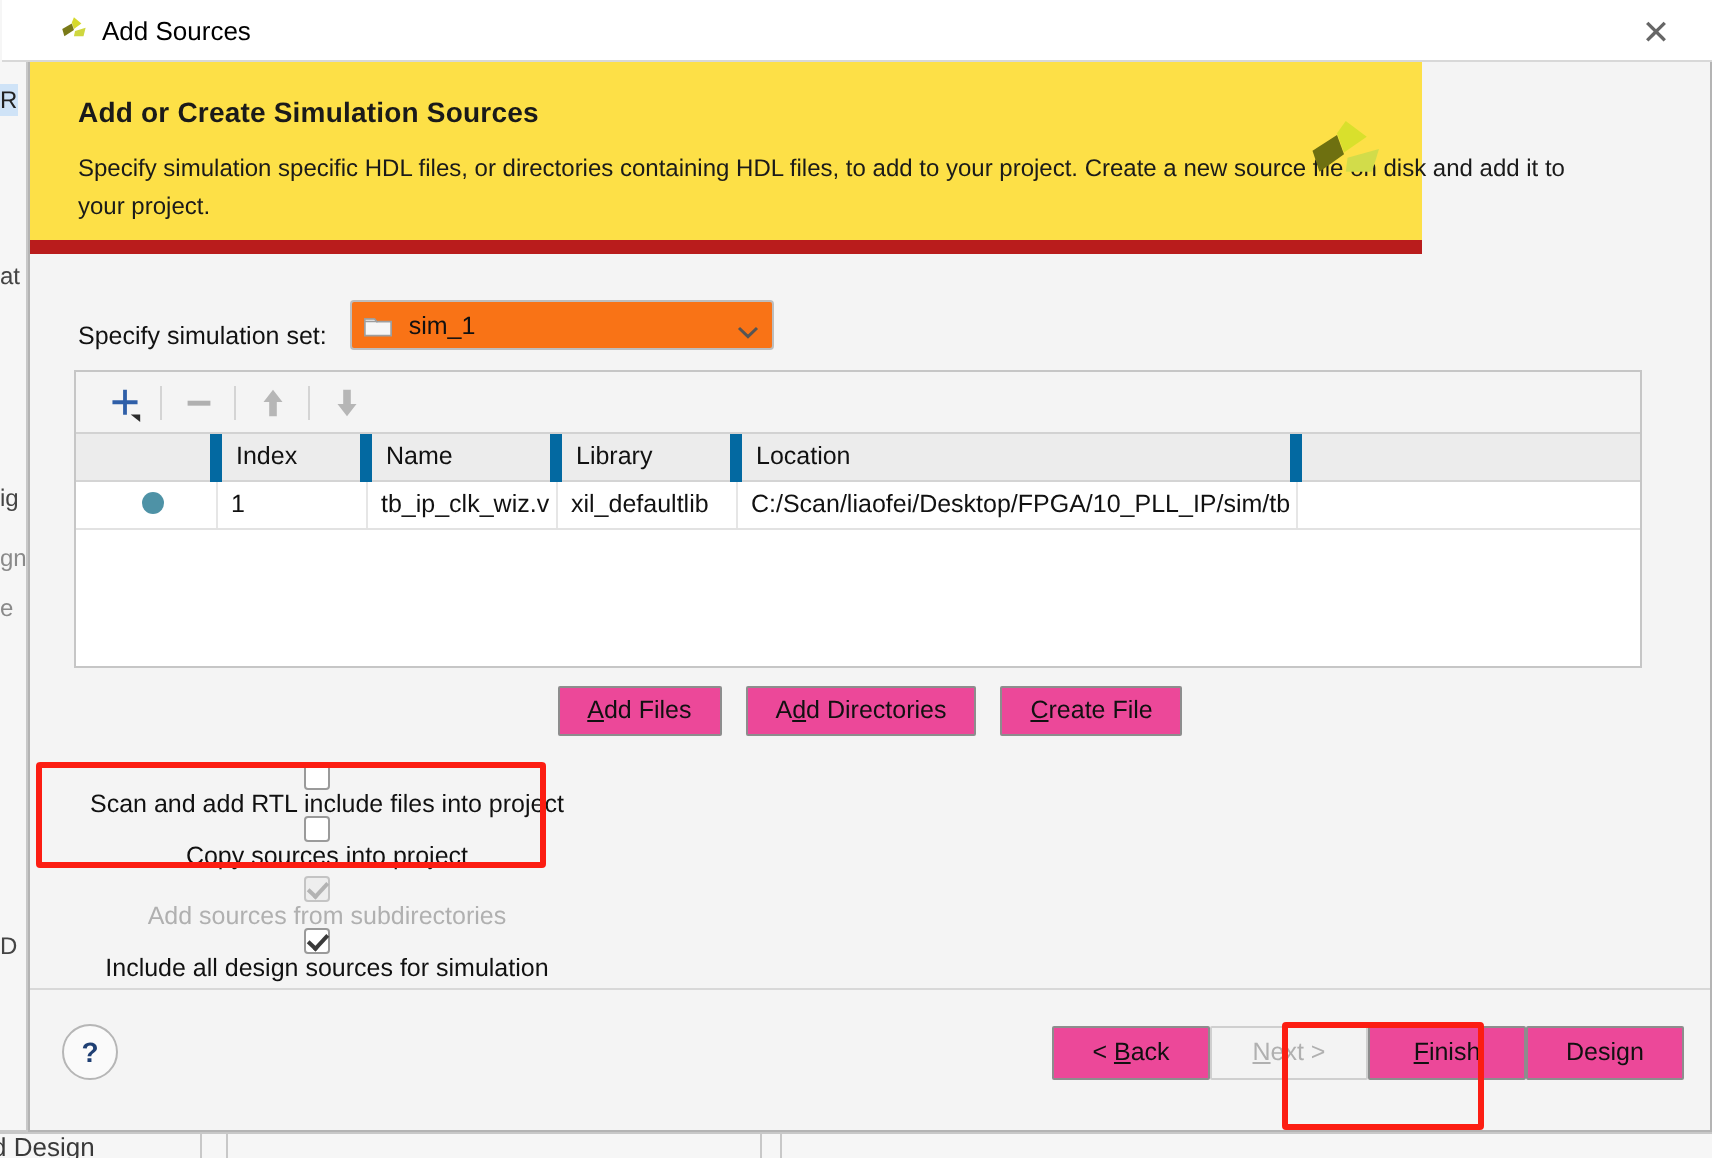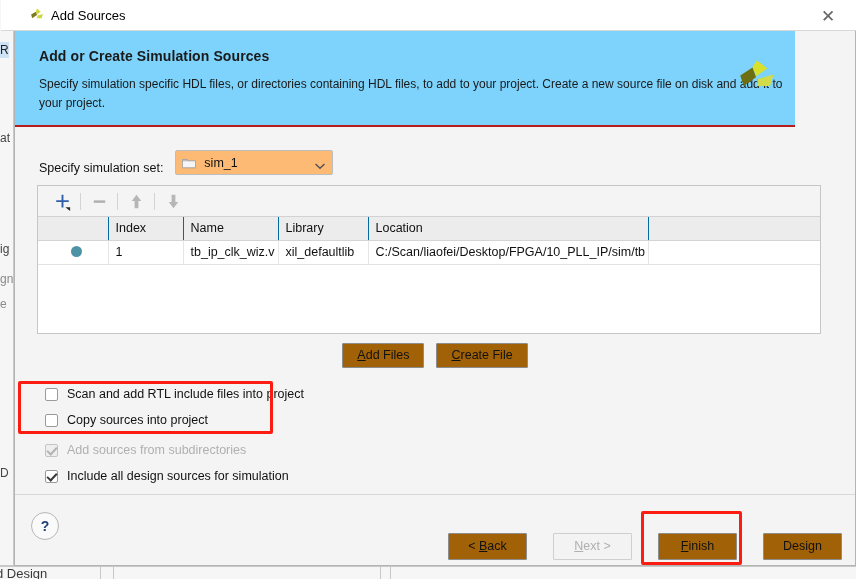--- a/index.html
+++ b/index.html
@@ -100,24 +100,24 @@
     font-size: 17px;
     line-height: 1;
     cursor: default;
   }
 
   
   #header-panel {
     position: absolute;
     left: 0;
     top: 31px;
-    width: 780px;
+    width: 696px;
     height: 96px;
-    background: #7dd3fc;
-    border-bottom: 2px solid #b91c1c;
+    background: #fde047;
+    border-bottom: 7px solid #b91c1c;
     box-sizing: border-box;
   }
   #header-title {
     position: absolute;
     left: 24px;
     top: 17px;
     font-size: 14px;
     font-weight: bold;
     color: #1a1a1a;
     letter-spacing: 0.1px;
@@ -156,23 +156,23 @@
     top: 23px;
     display: flex;
     align-items: flex-end;
   }
   #simset-label {
     font-size: 12.5px;
     color: #111;
     margin-right: 12px;
   }
   #simset-combo {
-    width: 158px;
+    width: 212px;
     height: 25px;
-    background: #fdba74;
+    background: #f97316;
     border: 1px solid #bdbdbd;
     border-radius: 2px;
     display: flex;
     align-items: center;
     padding: 0 6px;
     box-sizing: border-box;
     cursor: default;
   }
   #simset-folder-icon {
     width: 14px;
@@ -228,21 +228,21 @@
   }
 
   
   #file-table {
     width: 100%;
     border-collapse: collapse;
     table-layout: fixed;
   }
   #file-table th {
     background: #ececec;
-    border-right: 1px solid #0369a1;
+    border-right: 6px solid #0369a1;
     border-bottom: 1px solid #d4d4d4;
     font-weight: normal;
     font-size: 12.5px;
     color: #111;
     text-align: left;
     padding: 4px 0 5px 7px;
     height: 18px;
     box-sizing: border-box;
   }
   #file-table th.last-col { border-right: none; }
@@ -276,21 +276,21 @@
   #action-row {
     position: absolute;
     left: 0;
     top: 216px;
     width: 840px;
     display: flex;
     justify-content: center;
     gap: 12px;
   }
   .vbtn {
-    background: #a16207;
+    background: #ec4899;
     border: 1px solid #8d8d8d;
     font-family: "Liberation Sans", sans-serif;
     font-size: 12.5px;
     color: #111;
     padding: 0 14px;
     height: 25px;
     min-width: 74px;
     line-height: 23px;
     text-align: center;
     box-sizing: border-box;
@@ -308,20 +308,21 @@
   #checkbox-list {
     position: absolute;
     left: 30px;
     top: 255px;
   }
   .cbrow {
     display: flex;
     align-items: center;
     height: 24px;
     margin-bottom: 2px;
+    flex-direction: column;
   }
   .cbrow.spaced { margin-top: 6px; }
   .cbbox {
     width: 13px;
     height: 13px;
     border: 1px solid #9a9a9a;
     background: #fff;
     border-radius: 2px;
     margin-right: 9px;
     flex: 0 0 auto;
@@ -378,22 +379,20 @@
     color: #1f3f73;
     font-weight: bold;
     font-size: 14px;
     cursor: default;
   }
   #footer-buttons {
     position: absolute;
     right: 13px;
     top: 18px;
     display: flex;
-    gap: 26px;
-    margin-top: 20px;
   }
   #footer-buttons .vbtn {
     min-width: 79px;
     height: 27px;
     line-height: 25px;
   }
 
   
   .redbox {
     position: absolute;
@@ -538,20 +537,21 @@
             <td>xil_defaultlib</td>
             <td>C:/Scan/liaofei/Desktop/FPGA/10_PLL_IP/sim/tb</td>
             <td class="last-col"></td>
           </tr>
         </tbody>
       </table>
     </div>
 
     <div id="action-row">
       <div class="vbtn"><span class="mn">A</span>dd Files</div>
+      <div class="vbtn">A<span class="mn">d</span>d Directories</div>
       <div class="vbtn"><span class="mn">C</span>reate File</div>
     </div>
 
     <div id="checkbox-list">
       <div class="cbrow">
         <span class="cbbox"></span>
         <span class="cblabel">Scan and add RTL include files into project</span>
       </div>
       <div class="cbrow">
         <span class="cbbox"></span>

